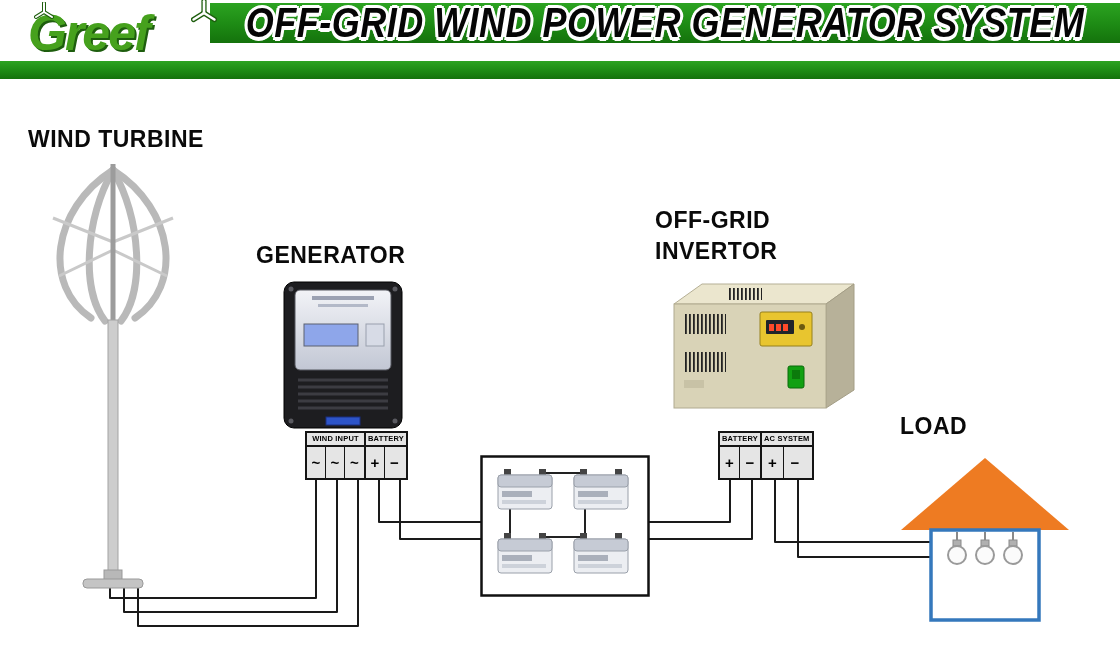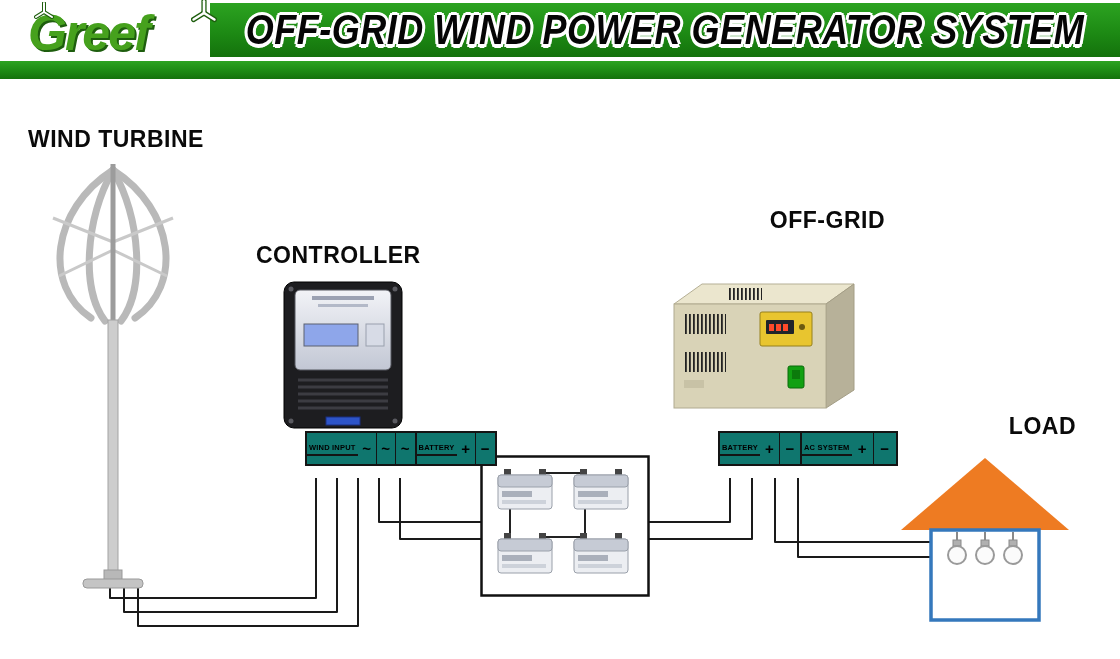--- a/index.html
+++ b/index.html
@@ -1,44 +1,44 @@
 <!DOCTYPE html>
 <html><head>
 <meta charset="utf-8">
 <style>
   * { margin:0; padding:0; box-sizing:border-box; }
   body { background:#fff; font-family:"Liberation Sans",sans-serif; }
   #stage { position:relative; width:1120px; height:659px; background:#fff; overflow:hidden; outline:1px solid #c8c8c8; }
 
   
   #header { position:absolute; left:0; top:0; width:1120px; height:85px; background:#fff; z-index:5; }
-  .title-band { position:absolute; left:210px; top:3px; right:0; height:54px;
+  .title-band { position:absolute; left:210px; top:3px; right:0; height:40px;
       background:linear-gradient(180deg,#2ca321 0%, #1d8a14 55%, #14720c 100%);
       display:flex; align-items:center; justify-content:center; }
   .title-text { font-family:"Liberation Sans",sans-serif; font-style:italic; font-weight:800;
       font-size:36px; letter-spacing:0.5px; color:#050505; white-space:nowrap; transform:scaleY(1.18);
       text-shadow:-2px -2px 0 #fff, 2px -2px 0 #fff, -2px 2px 0 #fff, 2px 2px 0 #fff,
                   -3px 0 0 #fff, 3px 0 0 #fff, 0 -3px 0 #fff, 0 3px 0 #fff; }
   .bottom-stripe { position:absolute; left:0; top:61px; width:100%; height:18px;
       background:linear-gradient(180deg,#2ca321 0%, #1d8a14 55%, #14720c 100%); }
   .logo { position:absolute; left:28px; top:0; width:195px; height:66px; display:flex;
       align-items:center; justify-content:flex-start; z-index:6; }
   .logo-text { font-family:"Liberation Sans",sans-serif; font-style:italic; font-weight:800;
       font-size:50px; letter-spacing:-2px; color:#46a11d;
       text-shadow:2px 2px 0 #1e5e0e, -1px -1px 0 #fff, 1px -1px 0 #fff, -1px 1px 0 #fff; }
   .logo-turbine { position:absolute; }
 
   
   .lbl { position:absolute; font-family:"Liberation Sans",sans-serif; font-weight:700;
       font-size:23px; color:#0a0a0a; letter-spacing:0.5px; z-index:4; white-space:nowrap;text-align:right; }
-  .lbl-center { text-align:right; }
+  .lbl-center { text-align:left; }
 
   
   .tblock { position:absolute; display:flex; z-index:3; background:#fff; }
-  .tgroup { display:flex; flex-direction:row; border:2px solid #141414; background:#0f766e;align-items:center; }
+  .tgroup { display:flex; flex-direction:column; border:2px solid #141414; background:#e5e5e5; }
   .tgroup + .tgroup { border-left:none; }
   .tlabel { height:14px; display:flex; align-items:center; justify-content:center;
       font:700 7.5px/1 "Liberation Sans",sans-serif; border-bottom:2px solid #141414;
       padding:0 2px; letter-spacing:0.2px; white-space:nowrap; }
   .tcells { display:flex; height:31px; }
   .tcell { display:flex; align-items:center; justify-content:center;
       border-right:1.8px solid #141414; font:700 15px "Liberation Sans",sans-serif; }
   .tcell:last-child { border-right:none; }
   .w19{ width:19px; } .w20{ width:20px; } .w22{ width:22px; }
 
@@ -115,21 +115,21 @@
       <line x1="88" y1="84" x2="148" y2="60"></line>
       <line x1="88" y1="92" x2="34" y2="118"></line>
       <line x1="88" y1="92" x2="142" y2="118"></line>
     </g>
     <line x1="88" y1="6" x2="88" y2="168" stroke="#9c9c9c" stroke-width="5"></line>
     <rect x="83" y="162" width="10" height="260" fill="#cdcdcd" stroke="#a3a3a3"></rect>
     <rect x="79" y="412" width="18" height="10" fill="#b8b8b8" stroke="#999999"></rect>
     <rect x="58" y="421" width="60" height="9" rx="4" fill="#c4c4c4" stroke="#999999"></rect>
   </svg>
 
-  <div class="lbl" style="left:256px;top:242px">CONTROLLER</div>
+  <div class="lbl" style="left:256px;top:242px">GENERATOR</div>
   <svg class="abs z2" style="left:282px;top:280px" width="122" height="150" viewBox="0 0 122 150">
     <defs>
       <linearGradient id="ctrl-grad" x1="0" y1="0" x2="0" y2="1">
         <stop offset="0" stop-color="#f2f3f7"></stop>
           <stop offset="1" stop-color="#c2c7d4"></stop>
       </linearGradient>
     </defs>
     <rect x="2" y="2" width="118" height="146" rx="10" fill="#1d1d20" stroke="#000000"></rect>
     <rect x="13" y="10" width="96" height="80" rx="5" fill="url(#ctrl-grad)" stroke="#55565e"></rect>
     <rect x="30" y="16" width="62" height="4" fill="#9ba1b2"></rect>
@@ -219,20 +219,21 @@
         <rect x="4" y="8" width="54" height="34" rx="3" fill="#eceef2" stroke="#9aa0aa"></rect>
         <rect x="4" y="8" width="54" height="12" rx="3" fill="#c6cbd5" stroke="#9aa0aa"></rect>
         <rect x="8" y="24" width="30" height="6" fill="#aab0bb"></rect>
           <rect x="8" y="33" width="44" height="4" fill="#cdd2da"></rect>
       </g>
     </g>
   </svg>
 
   <div class="lbl lbl-center" style="left:655px;top:205px;width:230px;line-height:31px">
     <div>OFF-GRID</div>
+    <div>INVERTOR</div>
   </div>
   <svg class="abs z2" style="left:668px;top:278px" width="192" height="134" viewBox="0 0 192 134">
     <defs>
       <pattern id="bc" width="4" height="8" patternUnits="userSpaceOnUse">
         <rect x="1" width="1.8" height="8" fill="#222222"></rect>
       </pattern>
     </defs>
     <polygon points="6,26 158,26 186,6 34,6" fill="#ebe6ce" stroke="#b5af95"></polygon>
     <polygon points="158,26 186,6 186,112 158,130" fill="#b7b199" stroke="#a39d85"></polygon>
     <rect x="6" y="26" width="152" height="104" fill="#d9d3b7" stroke="#b0aa90"></rect>

